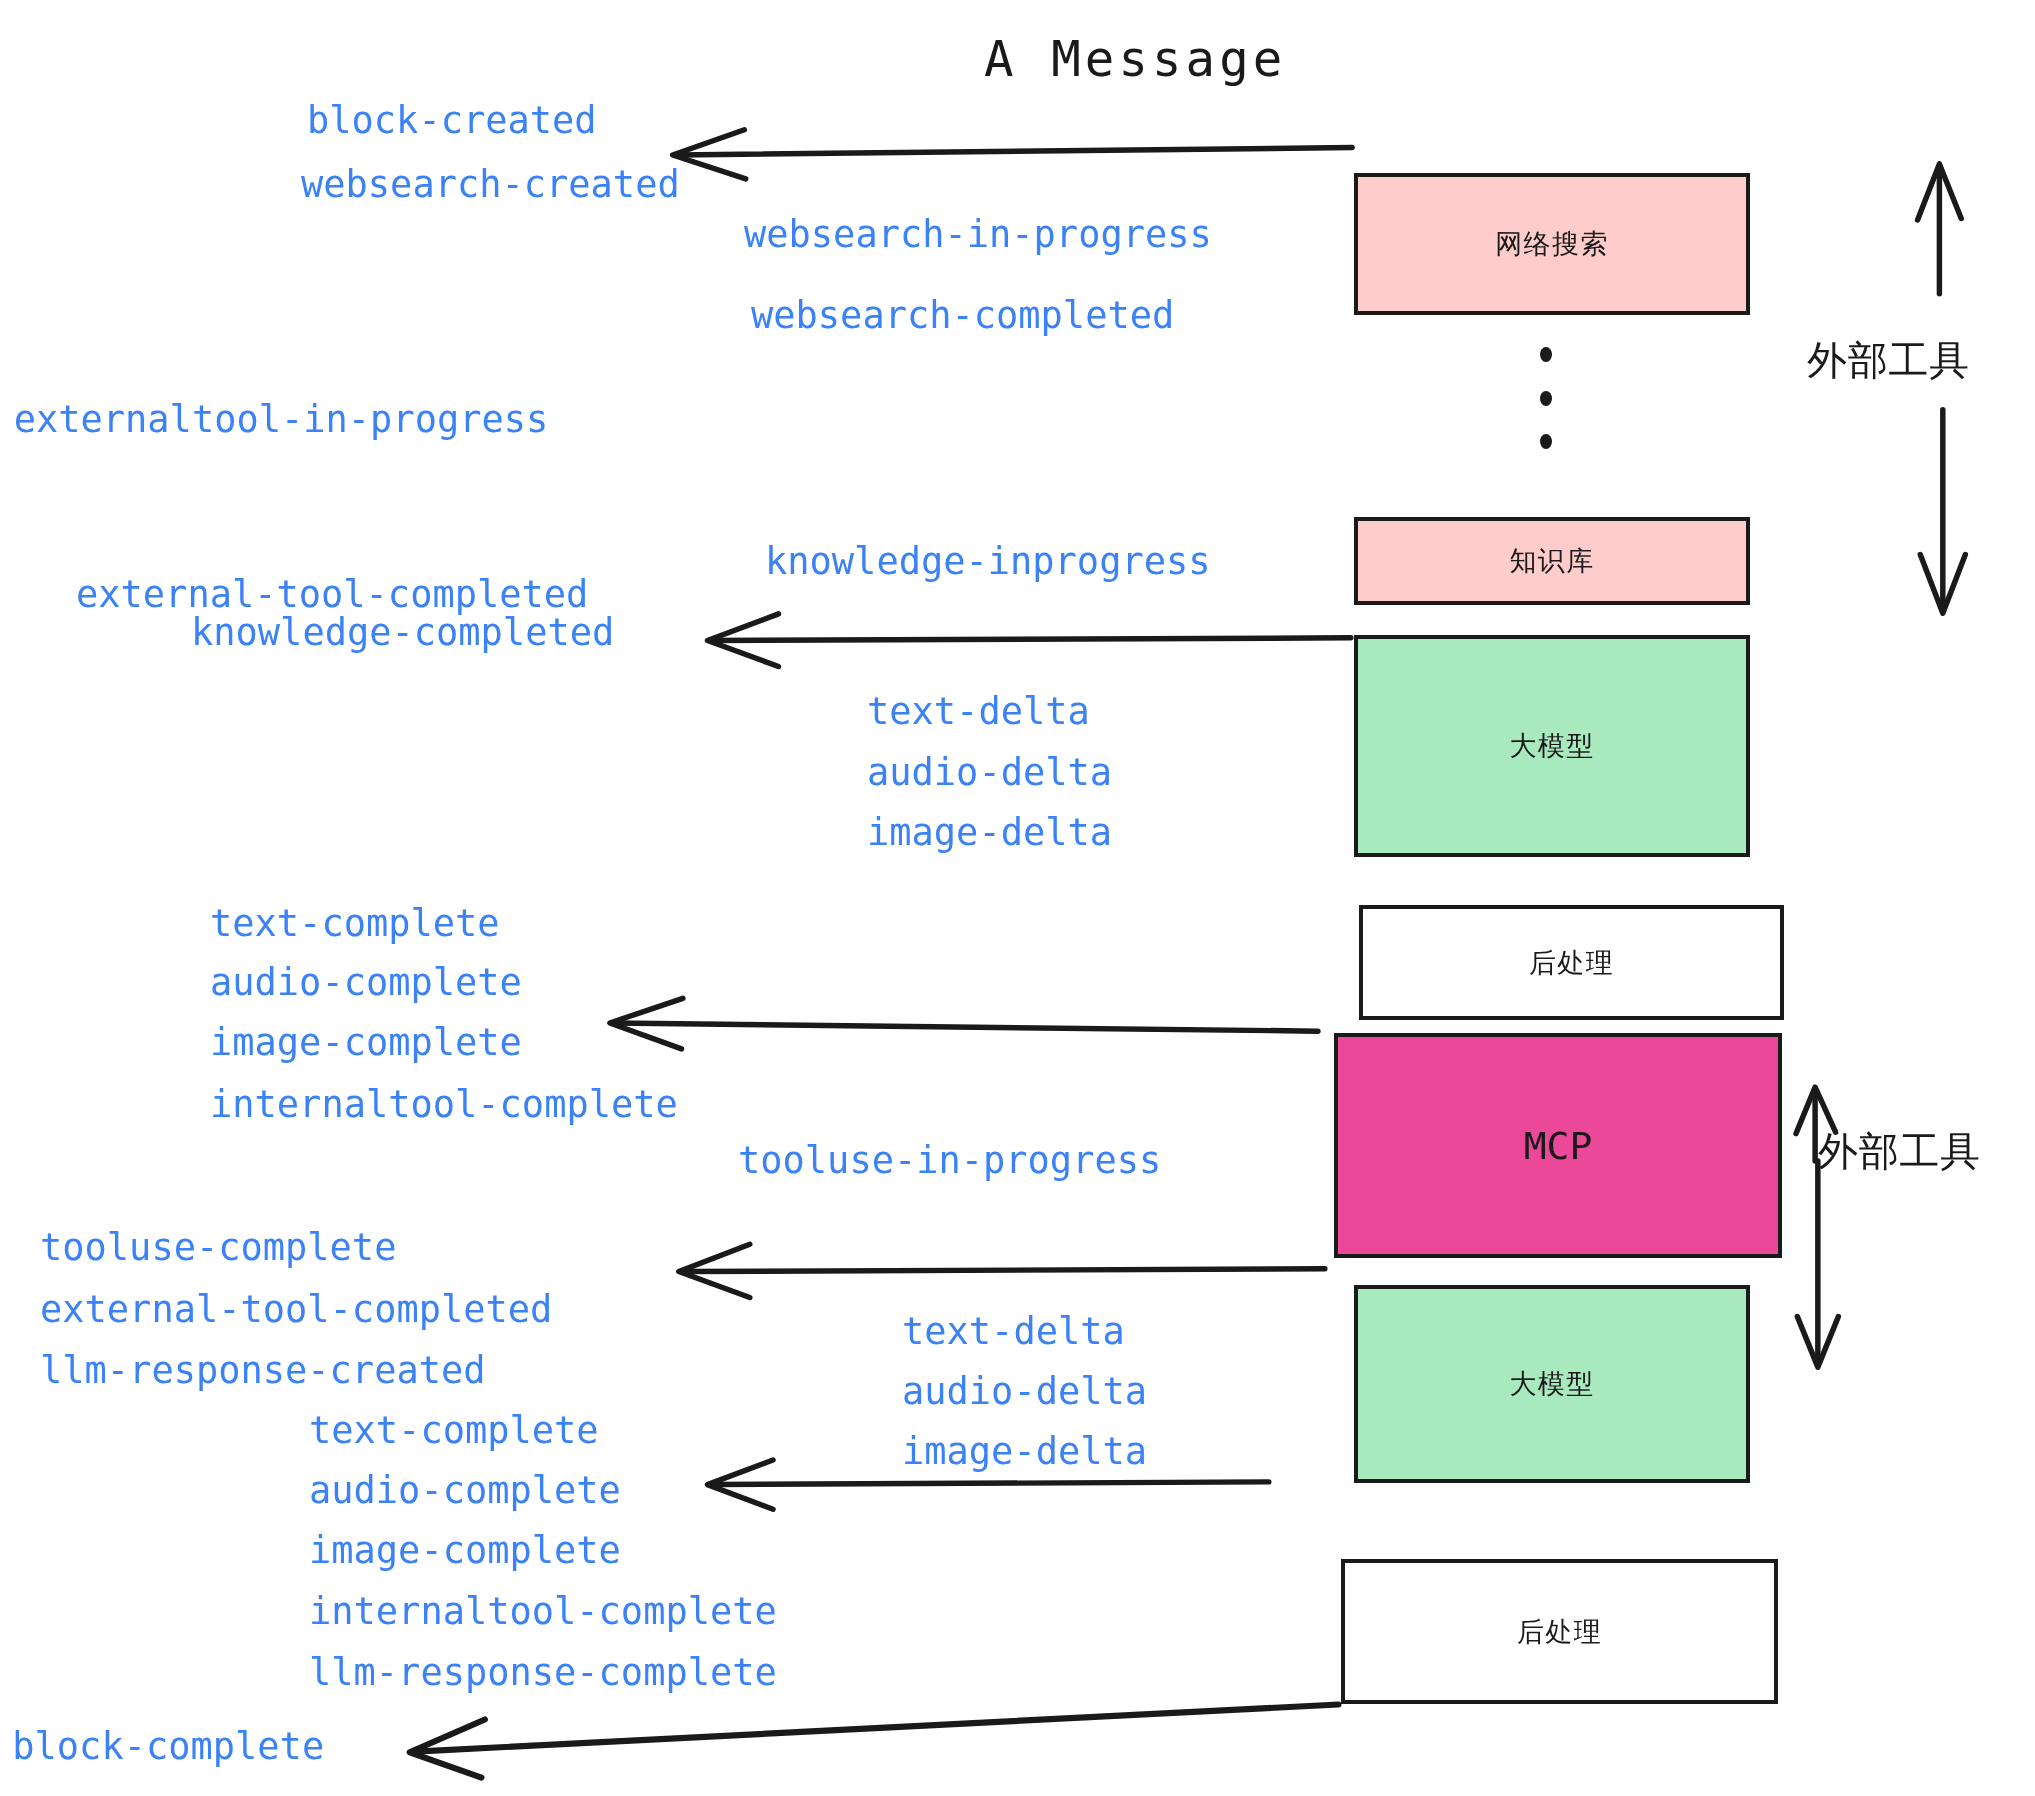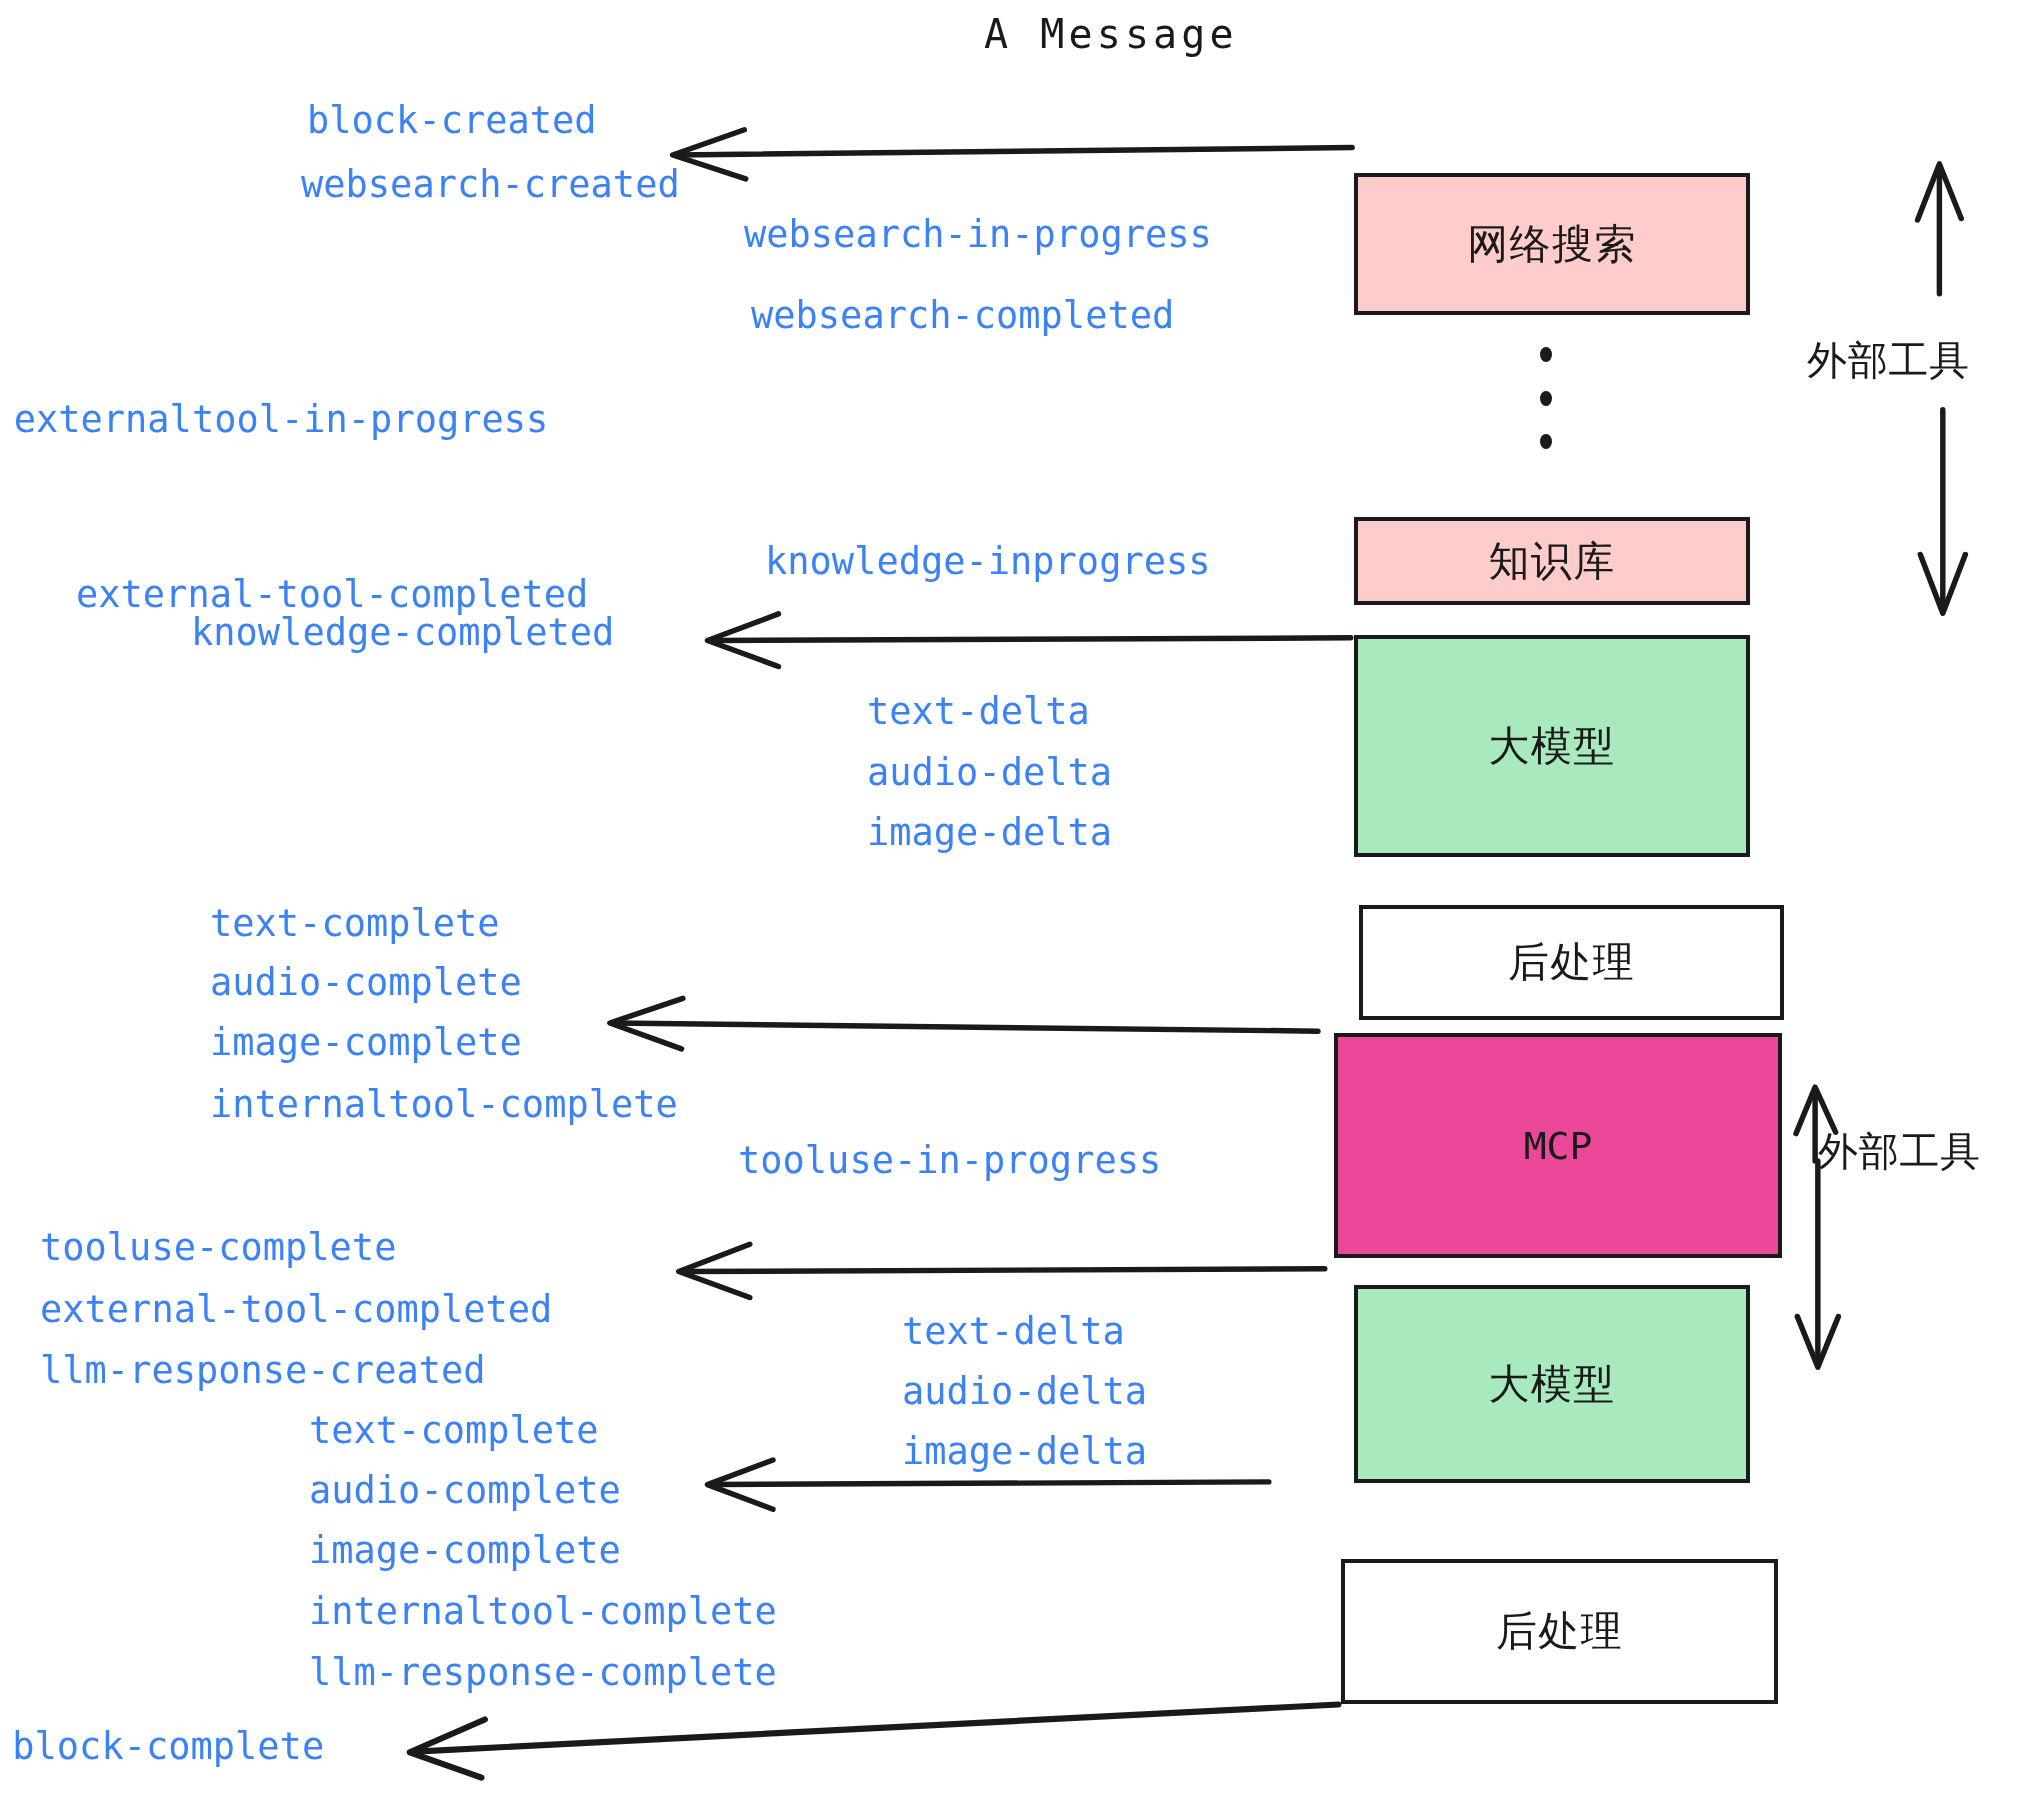--- a/index.html
+++ b/index.html
@@ -22,34 +22,35 @@
     font-family: "DejaVu Sans Mono", "Liberation Mono", monospace;
     font-size: 37px;
     color: #3b82f6;
     white-space: nowrap;
     letter-spacing: 0px;
     line-height: 1;
   }
   .title {
     position: absolute;
     font-family: "DejaVu Sans Mono", "Liberation Mono", monospace;
-    font-size: 40px;
+    font-size: 49px;
     color: #1a1a1a;
     white-space: nowrap;
     letter-spacing: 4.1px;
+    margin-top: 20px;
   }
   .box {
     position: absolute;
     box-sizing: border-box;
     border: 4.8px solid #1a1a1a;
     display: flex;
     align-items: center;
     justify-content: center;
     font-family: "DejaVu Sans", "Liberation Sans", sans-serif;
-    font-size: 41px;
+    font-size: 27px;
     color: #1a1a1a;
     letter-spacing: 1.4px;
   }
   .box.mono {
     font-family: "DejaVu Sans Mono", "Liberation Mono", monospace;
     font-size: 38px;
     letter-spacing: 0px;
   }
   .dots {
     position: absolute;

